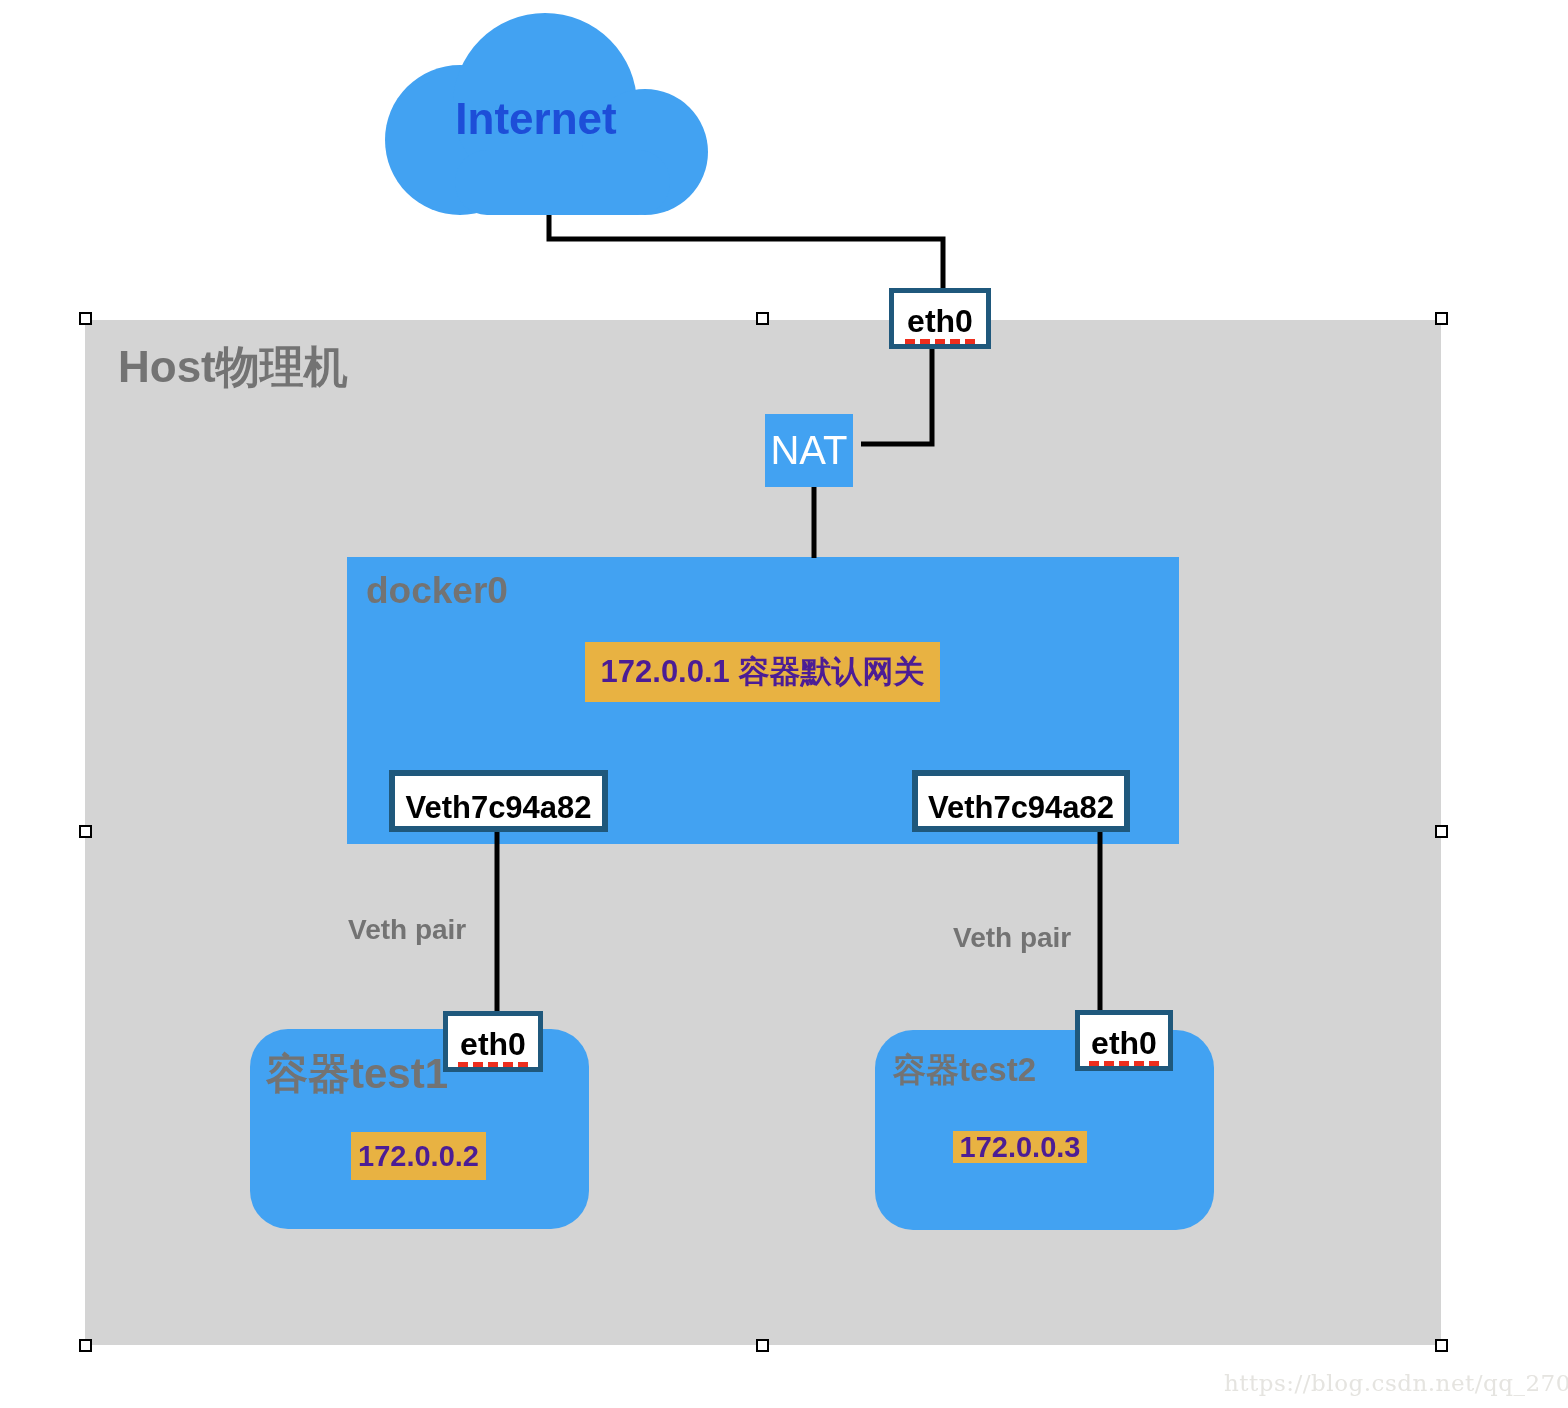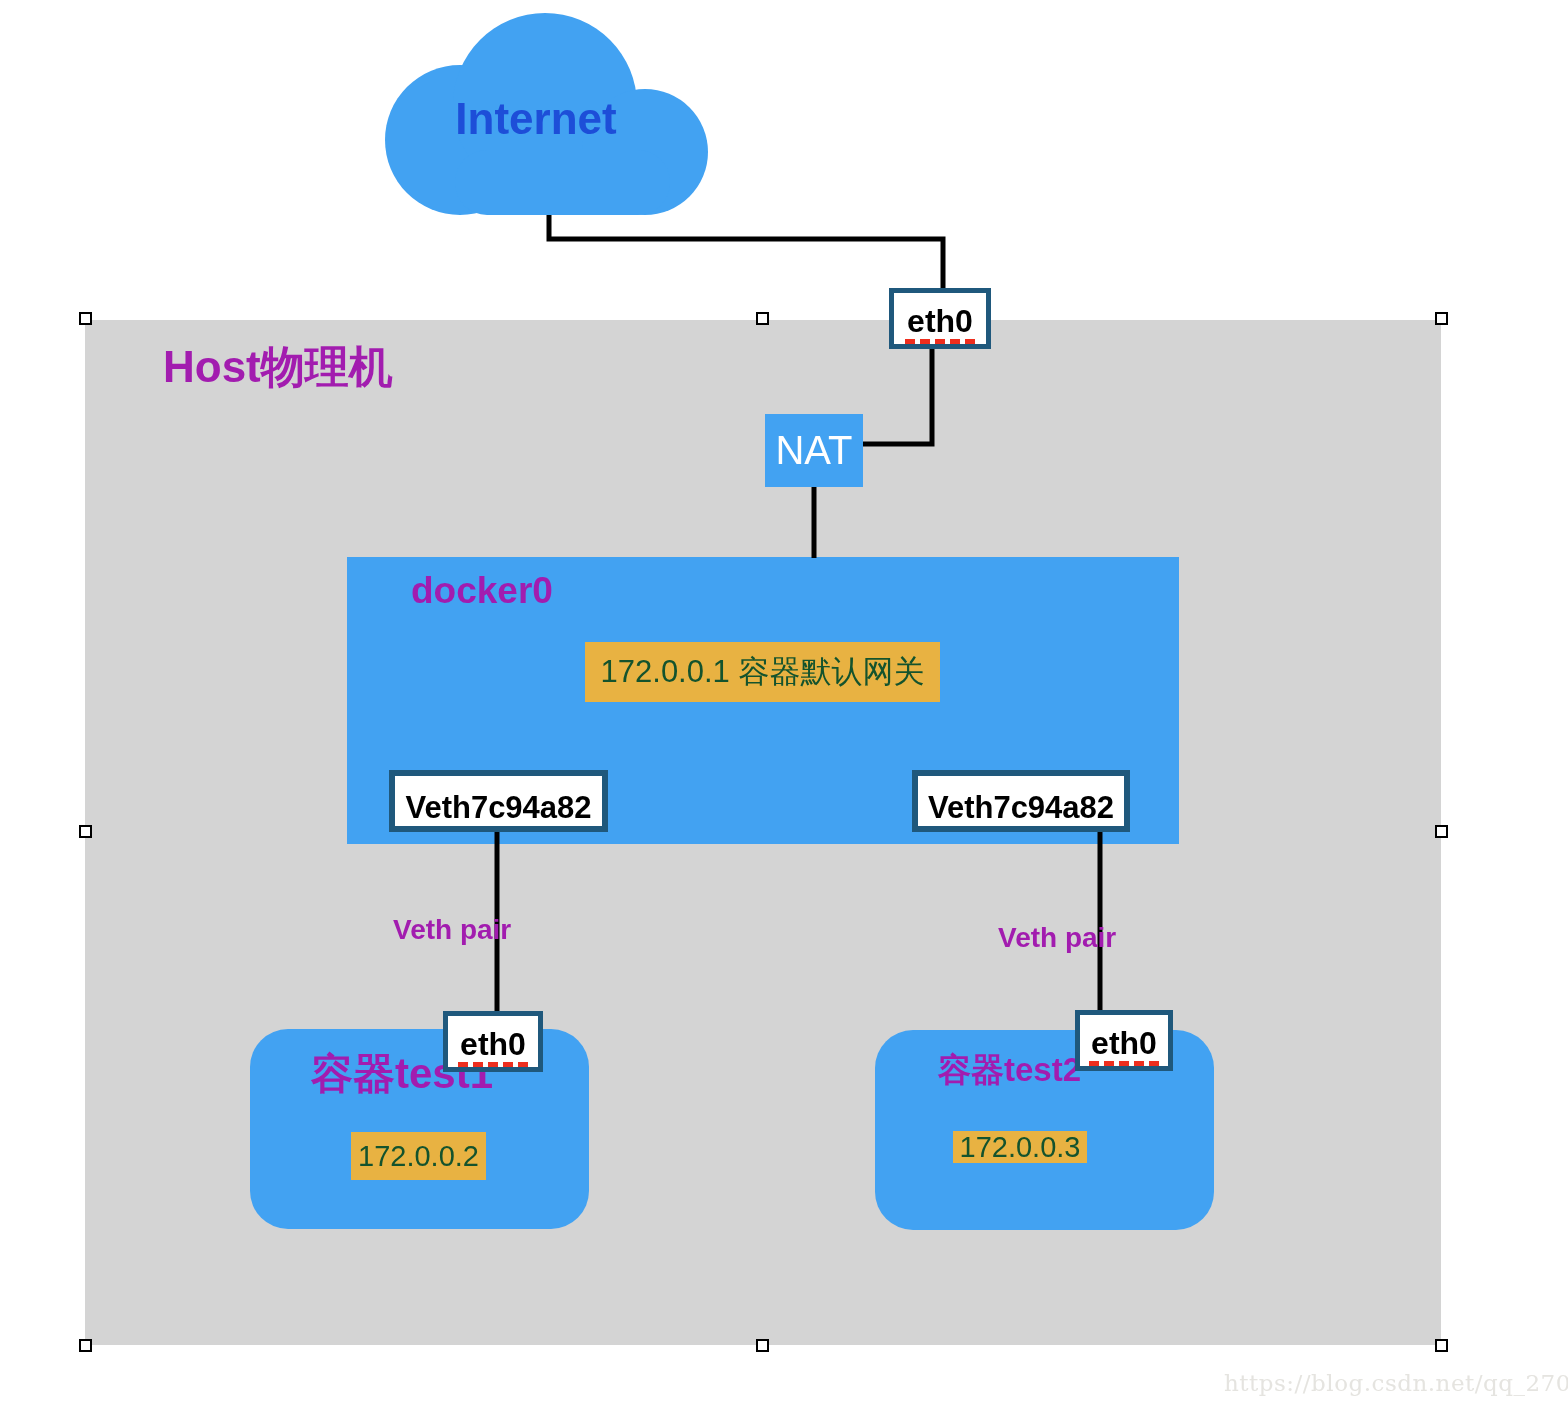--- a/index.html
+++ b/index.html
@@ -2,33 +2,33 @@
 <html><head>
 <meta charset="utf-8">
 <style>
   * { margin:0; padding:0; box-sizing:border-box; }
   body { background:#ffffff; }
   .canvas {
     position:relative; width:1568px; height:1408px; background:#ffffff;
     font-family:"Liberation Sans", sans-serif; overflow:hidden;
   }
   .host-box { position:absolute; left:85px; top:320px; width:1356px; height:1025px; background:#d4d4d4; }
-  .label { position:absolute; color:#a21caf; white-space:nowrap;margin-left:45px; }
+  .label { position:absolute; color:#737373; white-space:nowrap; }
   .host-label { left:118px; top:338px; font-size:44px; font-weight:bold; }
   .connectors { position:absolute; left:0; top:0; width:1568px; height:1408px; }
   .connectors polyline { fill:none; stroke:#000000; stroke-width:5; }
   .cloud { position:absolute; left:375px; top:12px; width:336px; height:205px; }
   .cloud svg { position:absolute; left:0; top:0; }
   .cloud-shape { fill:#42a2f2; }
   .cloud-label { position:absolute; left:0; right:14px; top:82px; text-align:center; color:#1d4ed8; font-size:44px; font-weight:bold; }
-  .nat-box { position:absolute; left:765px; top:414px; width:98px; height:73px; background:#42a2f2; color:#ffffff;
+  .nat-box { position:absolute; left:765px; top:414px; width:88px; height:73px; background:#42a2f2; color:#ffffff;
              display:flex; align-items:center; justify-content:center; font-size:40px; }
   .docker-box { position:absolute; left:347px; top:557px; width:832px; height:287px; background:#42a2f2; }
   .docker-label { left:366px; top:570px; font-size:37px; font-weight:bold; }
-  .orange-label { position:absolute; background:#e8b242; color:#14532d; font-weight:normal;
+  .orange-label { position:absolute; background:#e8b242; color:#4c1d95; font-weight:bold;
                   display:flex; align-items:center; justify-content:center; white-space:nowrap; }
   .gateway { left:585px; top:642px; width:355px; height:60px; font-size:31px; }
   .bordered-node { position:absolute; background:#ffffff; border:5px solid #1f587c; color:#000;
                    display:flex; align-items:flex-end; justify-content:center; font-weight:bold; }
   .veth-left  { left:389px; top:770px; width:219px; height:62px; font-size:31px; border-width:6px; }
   .veth-right { left:912px; top:770px; width:218px; height:62px; font-size:31px; border-width:6px; }
   .eth-wan { left:889px; top:288px; width:102px; height:61px; font-size:32px; }
   .eth-c1  { left:443px; top:1011px; width:100px; height:61px; font-size:32px; }
   .eth-c2  { left:1075px; top:1010px; width:98px; height:61px; font-size:32px; }
   .eth-underline { border-bottom:5px dashed #ee2e1e; padding:0 2px 2px 2px; line-height:1.0; }

